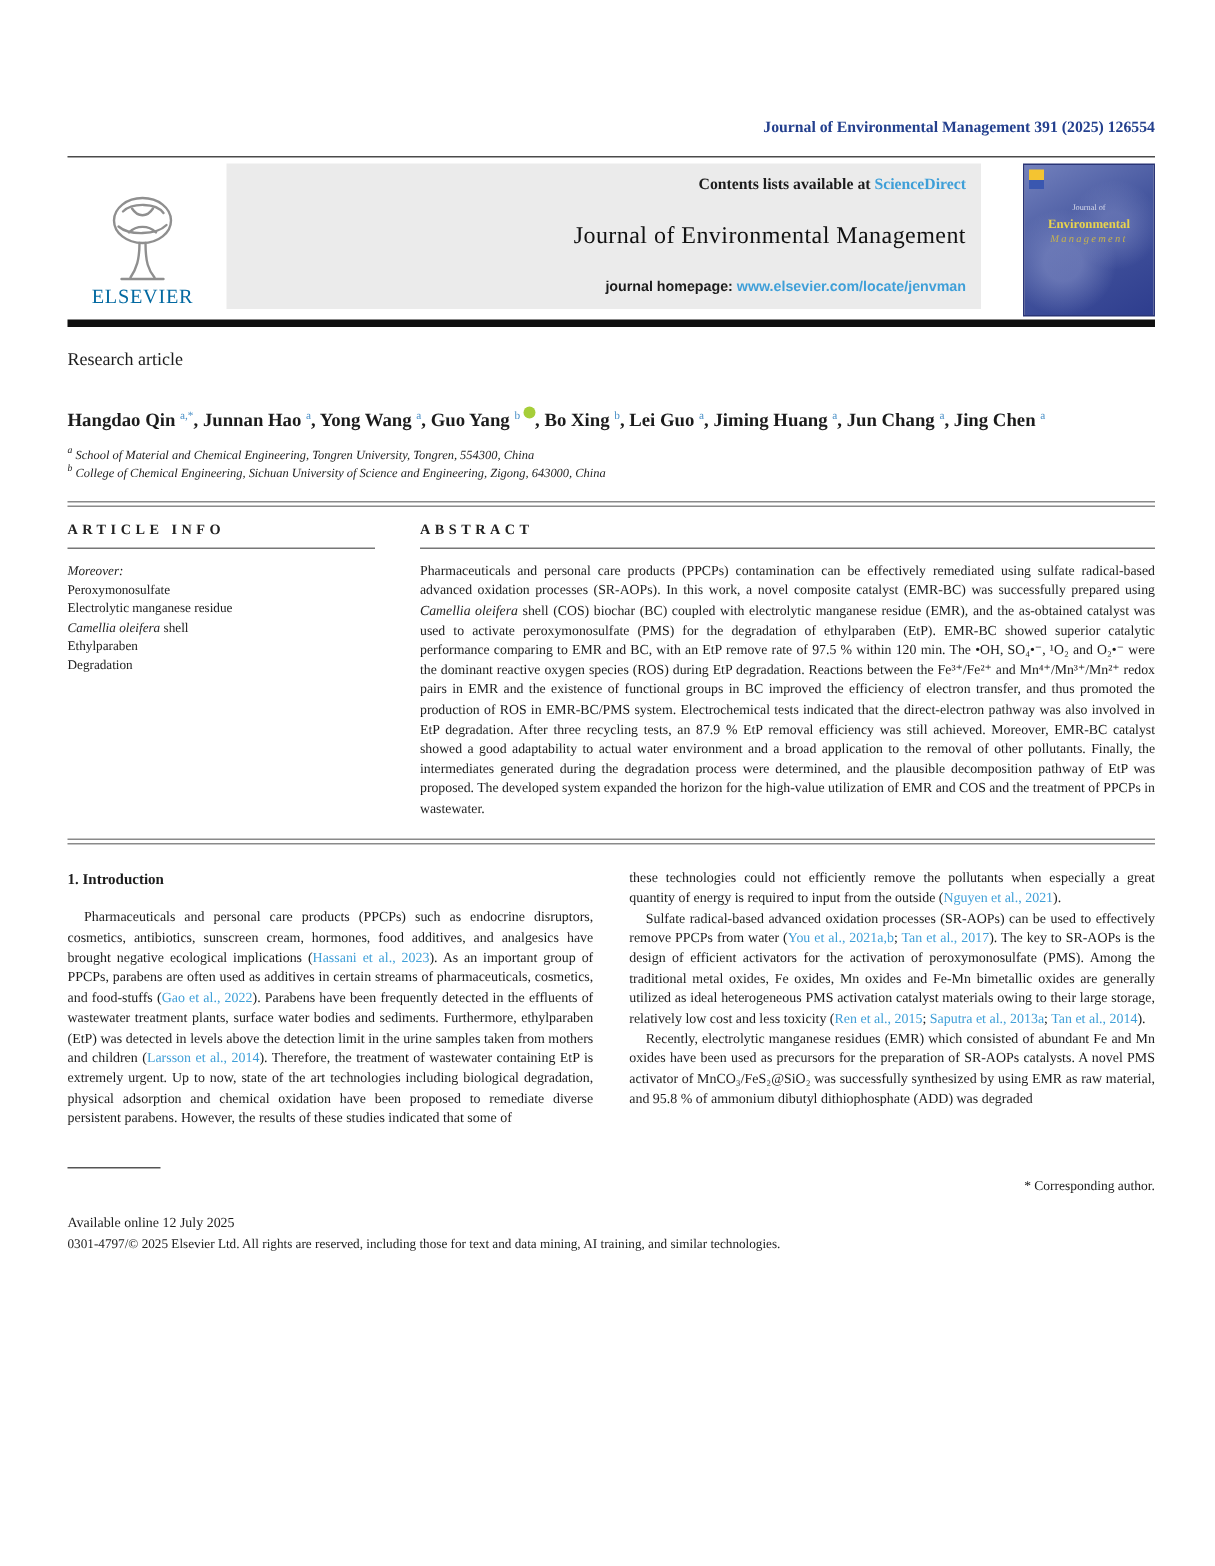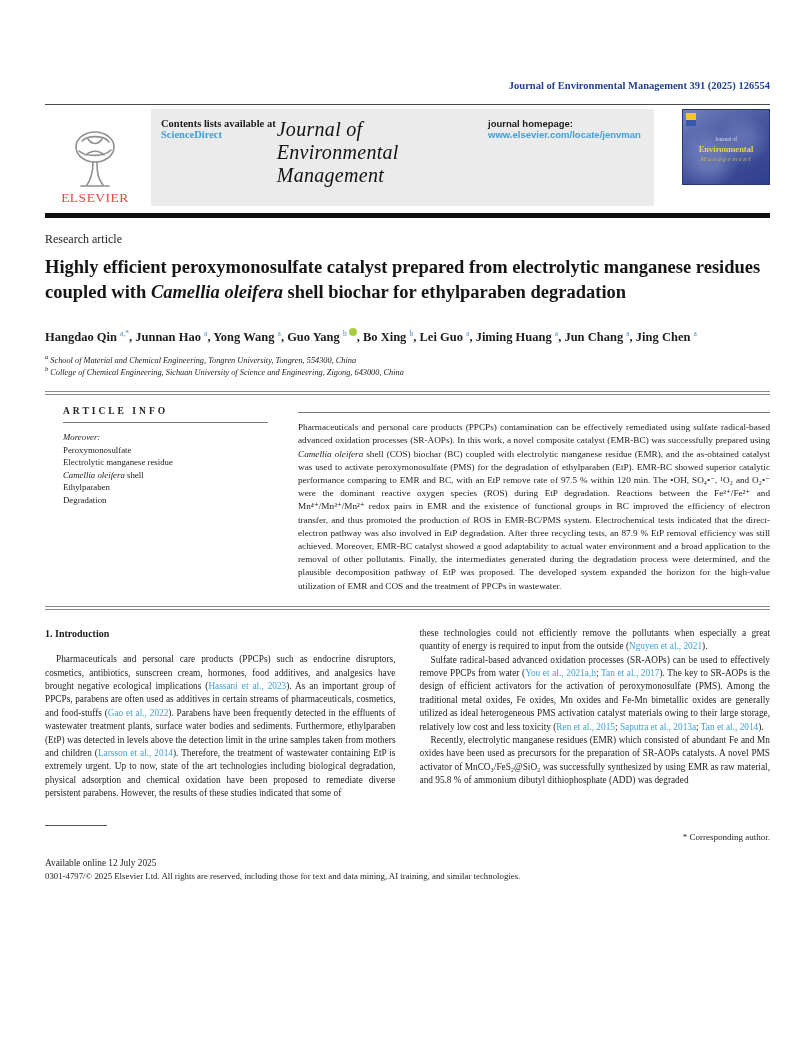--- a/index.html
+++ b/index.html
@@ -19,32 +19,32 @@
   }
 
   
   .top-rule { margin-top: 13px; border-top: 1.5px solid #4a4a4a; }
   .masthead { display: flex; margin-top: 4px; height: 97px; }
   .logo-block {
     width: 100px; display: flex; flex-direction: column;
     align-items: center; justify-content: flex-end; padding-bottom: 1px;
   }
   .elsevier-name {
-    color: #ef4444; font-size: 13.5px; letter-spacing: 0.5px; line-height: 14px;
+    color: #0369a1; font-size: 13.5px; letter-spacing: 0.5px; line-height: 14px;
   }
   .banner {
     flex: 1; background: #ebebeb; margin-left: 6px;
-    display: flex; align-items: flex-start;
+    display: flex; flex-direction: column; align-items: flex-end;
     justify-content: space-between; padding: 9px 10px 9px 10px;
   }
   .contents-line { font-size: 10.5px; font-weight: bold; }
-  .banner-title { font-size: 20px; letter-spacing: 0.3px; color:#111;font-style:italic; }
+  .banner-title { font-size: 16px; letter-spacing: 0.3px; color:#111; }
   .homepage-line { font-family: "Liberation Sans", "DejaVu Sans", sans-serif; font-size: 9.5px; font-weight: bold; }
   .cover {
-    width: 88px; height: 76px; margin-left: 28px; position: relative;
+    width: 88px; height: 102px; margin-left: 28px; position: relative;
     background:
       radial-gradient(circle at 30% 65%, rgba(150,160,210,0.45) 0 14%, transparent 40%),
       radial-gradient(circle at 70% 40%, rgba(150,160,210,0.35) 0 10%, transparent 35%),
       linear-gradient(150deg, #7381bd 0%, #46579f 45%, #2e3d8e 100%);
     border: 1px solid #2a3576;
   }
   .cover-logo { position: absolute; top: 3px; left: 3px; width: 10px; height: 13px;
     background: linear-gradient(#f4c431 55%, #3a57b0 55%); }
   .cover-text { padding-top: 24px; text-align: center; line-height: 10px; }
   .cover-line1 { font-size: 5.5px; color: #d6d9ea; }
@@ -59,21 +59,21 @@
   .authors sup { font-size: 7.5px; font-weight: normal; }
   sup.supb { color: #4a90c7; }
   .affils { margin-top: 9px; font-size: 8.3px; font-style: italic; line-height: 11.5px; }
   .affils sup { font-size: 6.5px; }
 
   
   .double-rule { margin-top: 13px; height: 4px; border-top: 1px solid #8a8a8a; border-bottom: 1px solid #8a8a8a; }
 
   
   .info-grid { display: flex; gap: 30px; padding-top: 11px; }
-  .info-left { width: 205px; flex: none; margin-left: 18px; }
+  .info-left { width: 205px; flex: none; }
   .info-right { flex: 1; }
   .col-header { font-size: 9.5px; font-weight: bold; letter-spacing: 3px; color:#222; }
   .col-rule { border-top: 1px solid #777; margin-top: 6px; margin-bottom: 8px; }
   .keywords { font-size: 8.8px; line-height: 12.5px; }
   .kw-label { font-style: italic; }
   .abstract-text { font-size: 9.2px; line-height: 13.2px; text-align: justify; }
 
   
   .body-cols { display: flex; gap: 24px; margin-top: 17px; }
   .bcol { flex: 1; font-size: 9.3px; line-height: 13.4px; text-align: justify; }
@@ -140,21 +140,20 @@
           <div class="cover-line2">Environmental</div>
           <div class="cover-line3">Management</div>
         </div>
       </div>
     </div>
 
     <div class="black-bar"></div>
 
     <div class="research-article">Research article</div>
 
-    <h1 class="article-title"><span>Highly efficient peroxymonosulfate catalyst prepared from electrolytic manganese residues coupled with </span><span class="i">Camellia oleifera</span><span> shell biochar for ethylparaben degradation</span></h1>
 
     <div class="authors"><span>Hangdao Qin </span><sup class="supb">a,*</sup><span>, Junnan Hao </span><sup class="supb">a</sup><span>, Yong Wang </span><sup class="supb">a</sup><span>, Guo Yang </span><sup class="supb">b</sup><span class="inline-icon orcid"></span><span>, Bo Xing </span><sup class="supb">b</sup><span>, Lei Guo </span><sup class="supb">a</sup><span>, Jiming Huang </span><sup class="supb">a</sup><span>, Jun Chang </span><sup class="supb">a</sup><span>, Jing Chen </span><sup class="supb">a</sup></div>
 
     <div class="affils">
       <div><sup class="sup">a</sup><span> School of Material and Chemical Engineering, Tongren University, Tongren, 554300, China</span></div>
       <div><sup class="sup">b</sup><span> College of Chemical Engineering, Sichuan University of Science and Engineering, Zigong, 643000, China</span></div>
     </div>
 
     <div class="double-rule"></div>
 
@@ -165,20 +164,21 @@
         <div class="keywords">
           <div class="kw-label">Moreover:</div>
           <div><span>Peroxymonosulfate</span></div>
           <div><span>Electrolytic manganese residue</span></div>
           <div><span class="i">Camellia oleifera</span><span> shell</span></div>
           <div><span>Ethylparaben</span></div>
           <div><span>Degradation</span></div>
         </div>
       </div>
       <div class="info-right">
+        <div class="col-header">ABSTRACT</div>
         <div class="col-rule"></div>
         <div class="abstract-text"><span>Pharmaceuticals and personal care products (PPCPs) contamination can be effectively remediated using sulfate radical-based advanced oxidation processes (SR-AOPs). In this work, a novel composite catalyst (EMR-BC) was successfully prepared using </span><span class="i">Camellia oleifera</span><span> shell (COS) biochar (BC) coupled with electrolytic manganese residue (EMR), and the as-obtained catalyst was used to activate peroxymonosulfate (PMS) for the degradation of ethylparaben (EtP). EMR-BC showed superior catalytic performance comparing to EMR and BC, with an EtP remove rate of 97.5 % within 120 min. The •OH, SO₄•⁻, ¹O₂ and O₂•⁻ were the dominant reactive oxygen species (ROS) during EtP degradation. Reactions between the Fe³⁺/Fe²⁺ and Mn⁴⁺/Mn³⁺/Mn²⁺ redox pairs in EMR and the existence of functional groups in BC improved the efficiency of electron transfer, and thus promoted the production of ROS in EMR-BC/PMS system. Electrochemical tests indicated that the direct-electron pathway was also involved in EtP degradation. After three recycling tests, an 87.9 % EtP removal efficiency was still achieved. Moreover, EMR-BC catalyst showed a good adaptability to actual water environment and a broad application to the removal of other pollutants. Finally, the intermediates generated during the degradation process were determined, and the plausible decomposition pathway of EtP was proposed. The developed system expanded the horizon for the high-value utilization of EMR and COS and the treatment of PPCPs in wastewater.</span></div>
       </div>
     </div>
 
     <div class="double-rule"></div>
 
     <div class="body-cols">
       <div class="bcol">
         <div class="sec-heading">1. Introduction</div>

